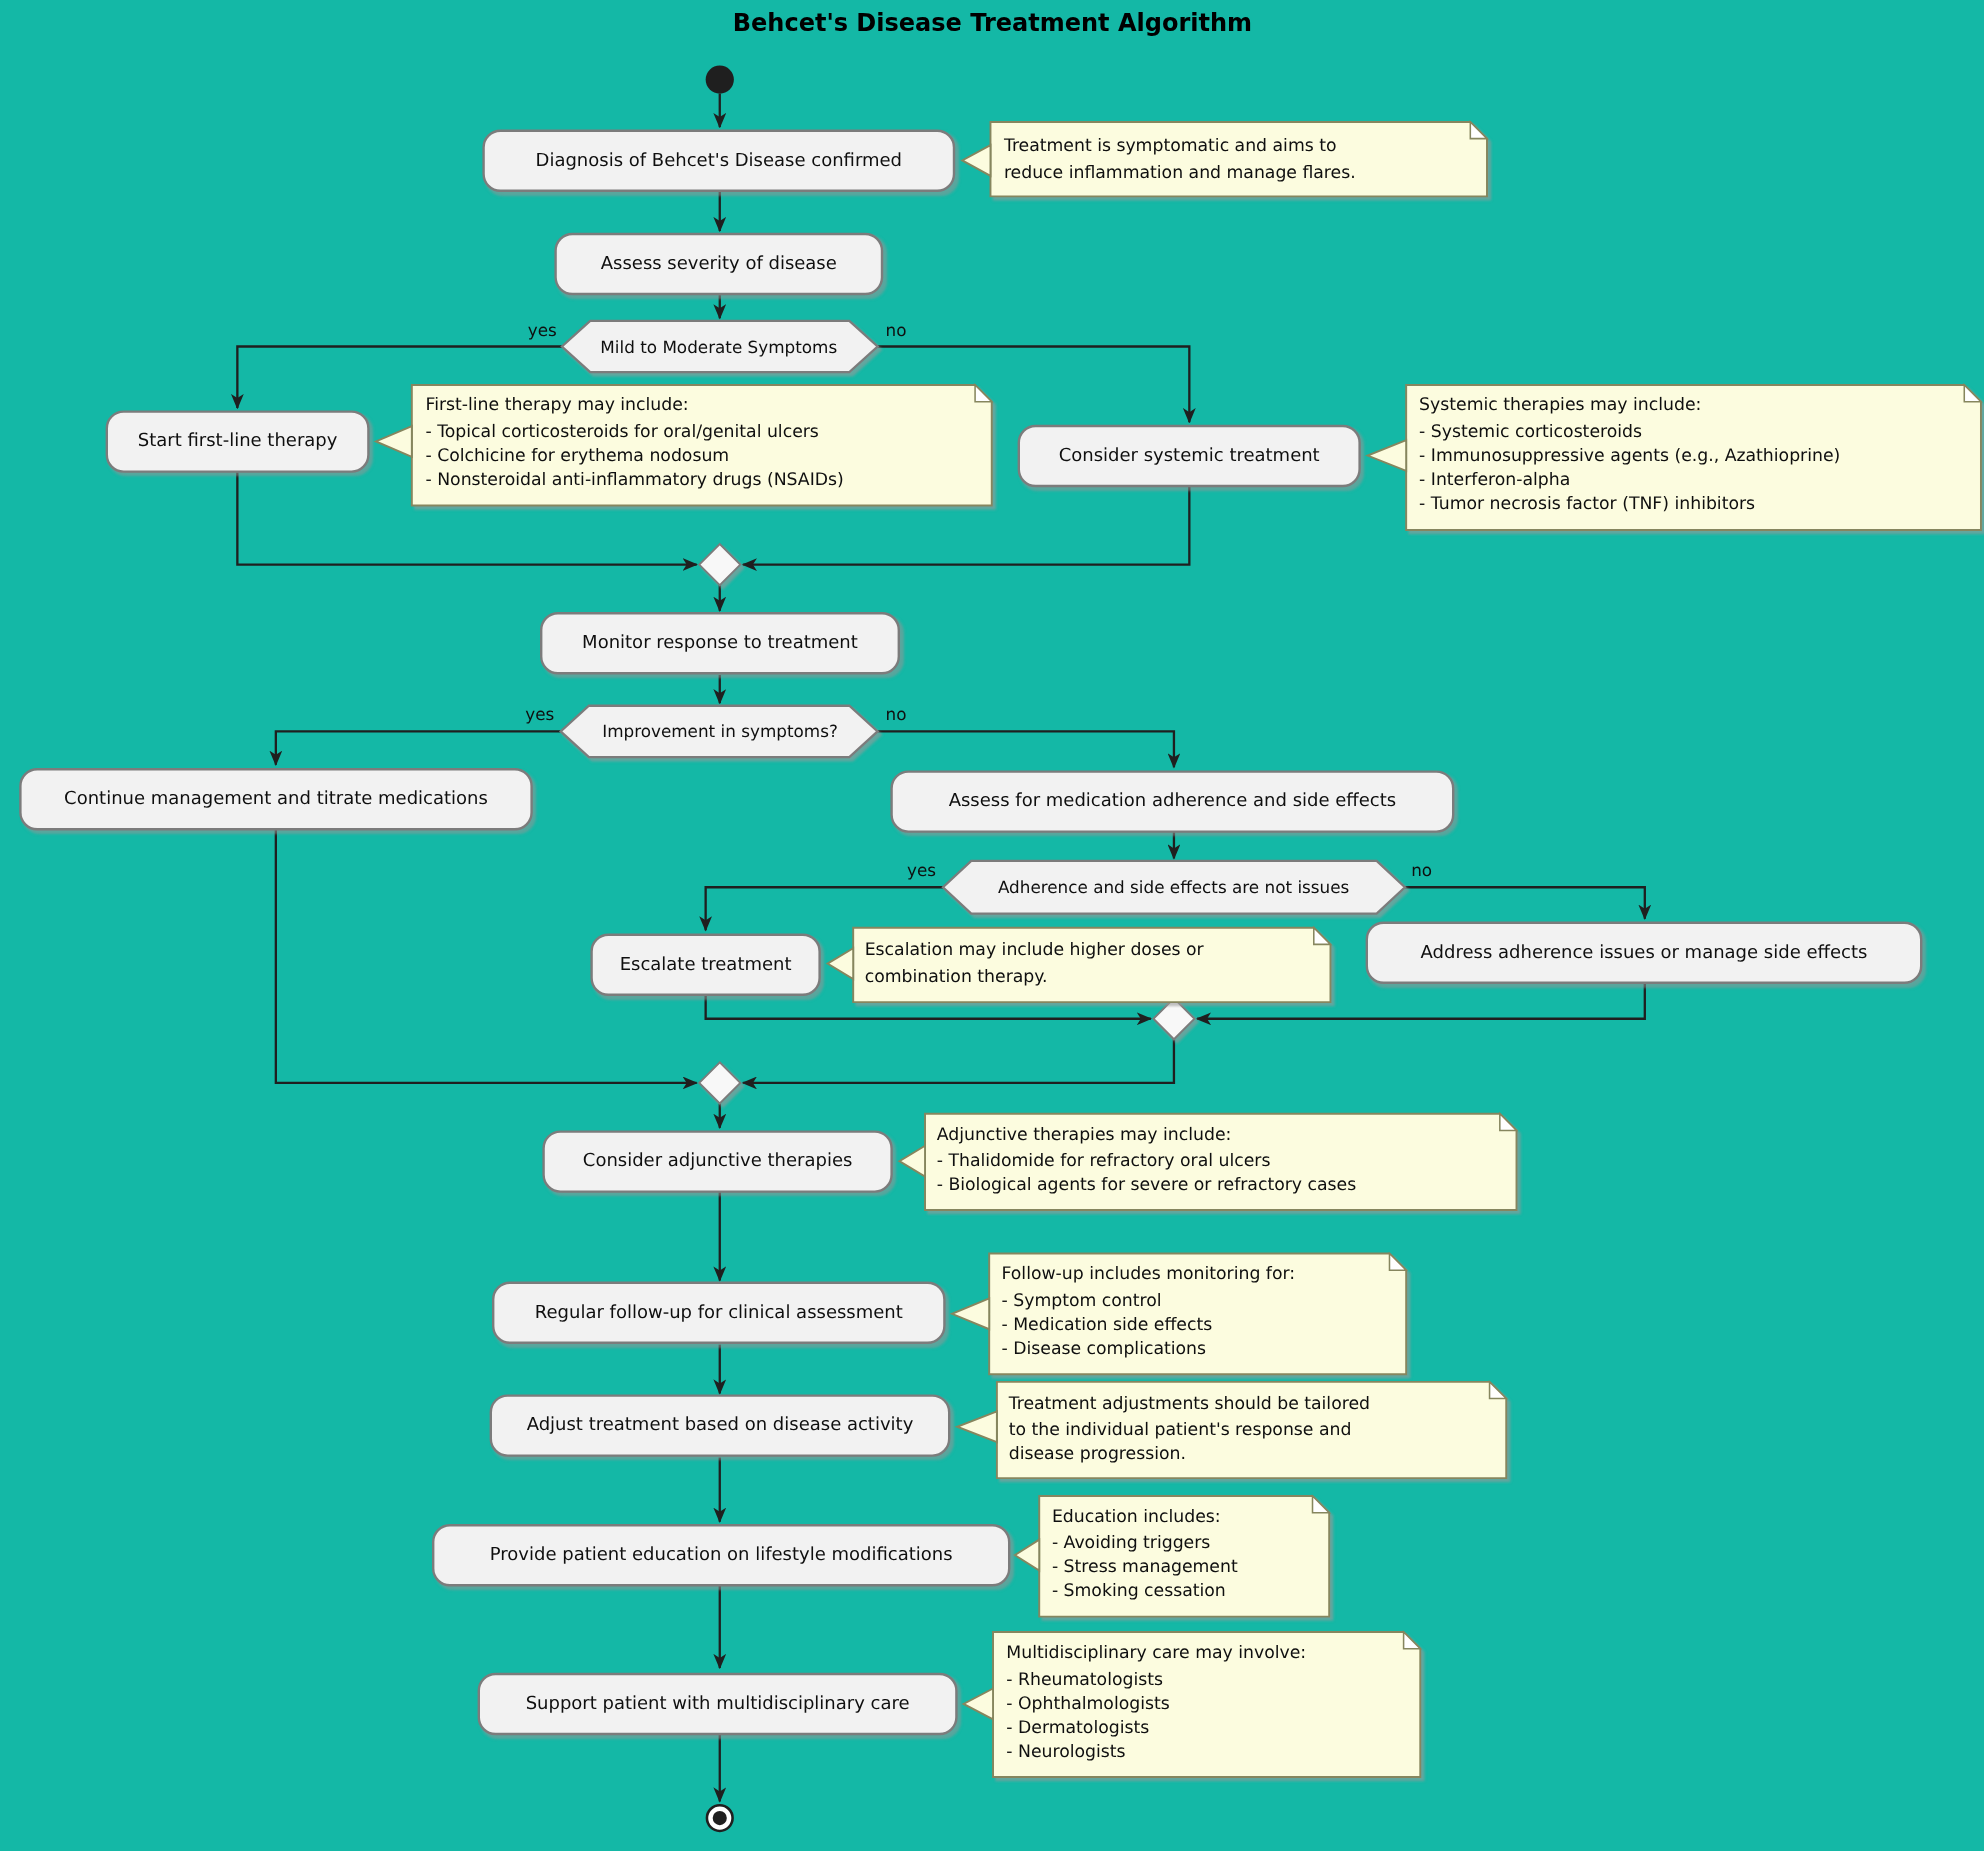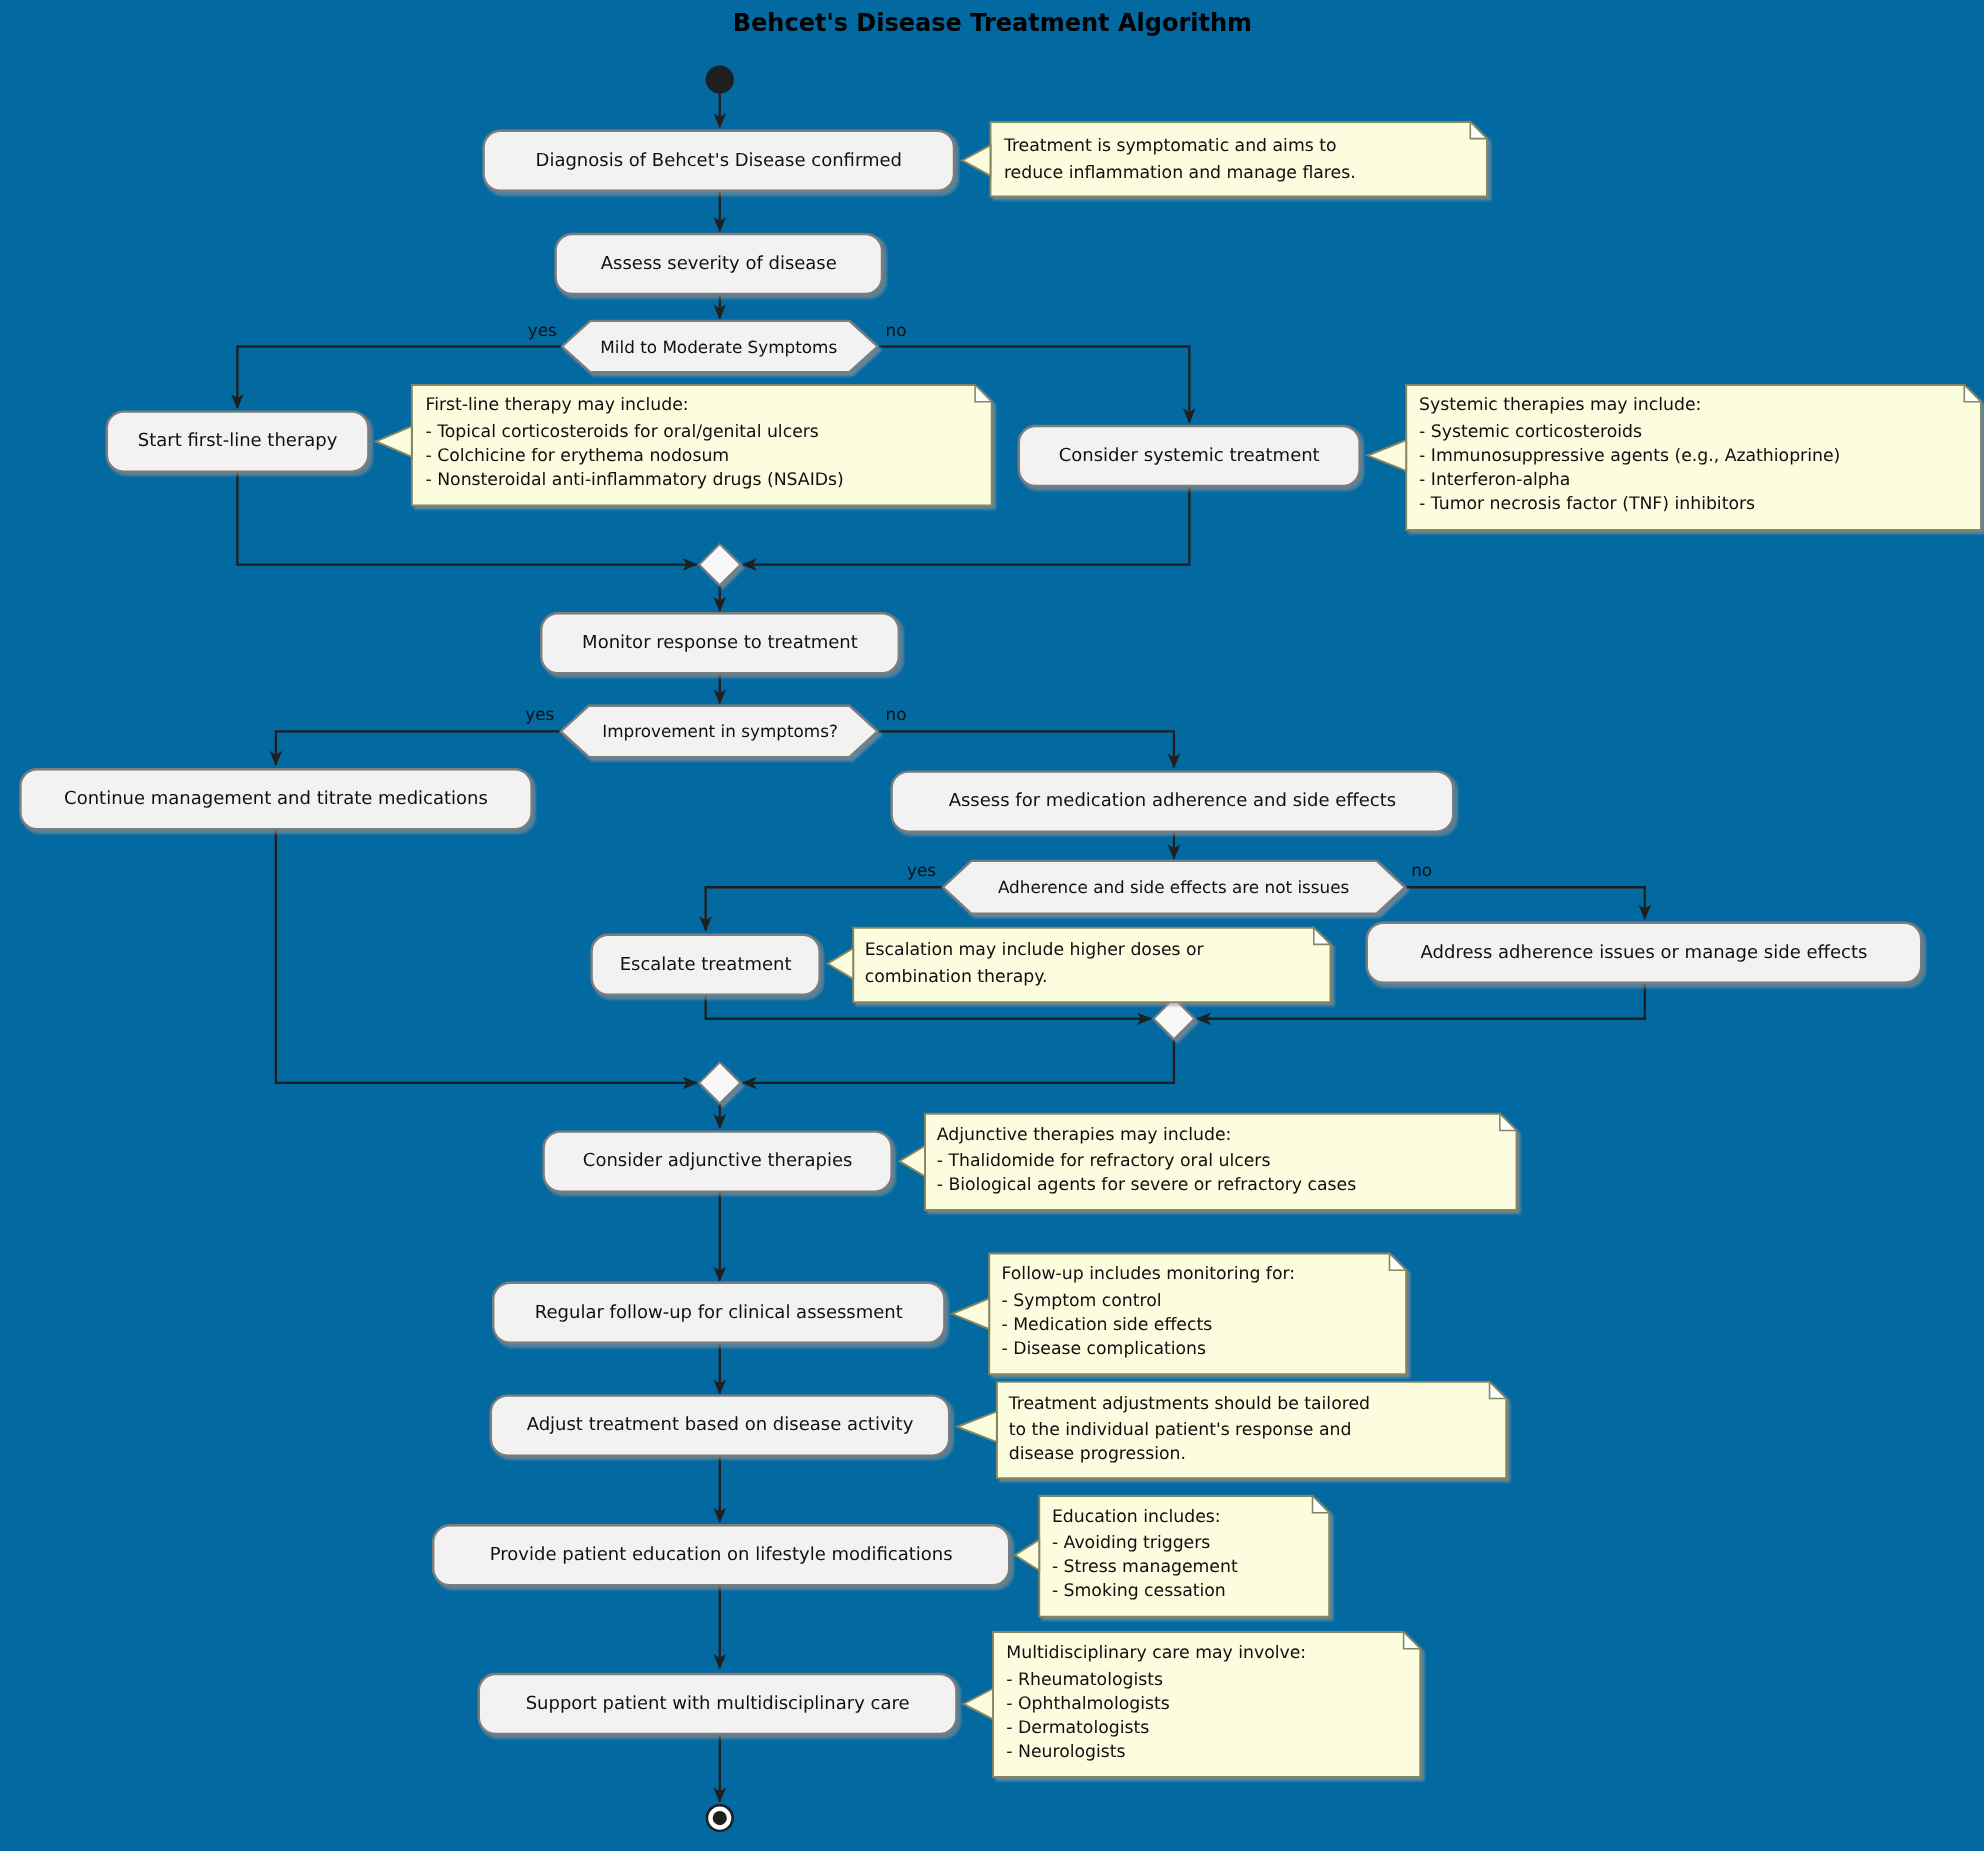--- a/index.html
+++ b/index.html
@@ -1,16 +1,16 @@
 <!DOCTYPE html>
 <html style="font-size:8.6px"><head>
 <meta charset="utf-8">
 <style>
   html,body{margin:0;padding:0;background:#ffffff;}
-  #screen{position:relative;width:1985px;height:1852px;overflow:hidden;background:#0369a1;
+  #screen{position:relative;width:1985px;height:1852px;overflow:hidden;background:#14b8a6;
           font-family:"DejaVu Sans","Liberation Sans",sans-serif;}
   #canvas{position:absolute;left:0;top:0;width:827px;height:772px;
           transform:scale(2.4);transform-origin:0 0;}
   #edge-layer{position:absolute;left:0;top:0;}
   .title{position:absolute;left:0;top:3.7px;width:827px;text-align:center;
          font-size:10px;font-weight:bold;color:#000;}
   .activity{position:absolute;box-sizing:border-box;background:#f2f2f2;
             border:1px solid #7c7c7c;border-radius:7.5px;
             display:flex;align-items:center;justify-content:center;text-align:center;
             font-size:7.5px;color:#0f0f0f;box-shadow:1.3px 1.3px 1.1px rgba(150,150,150,.55);

